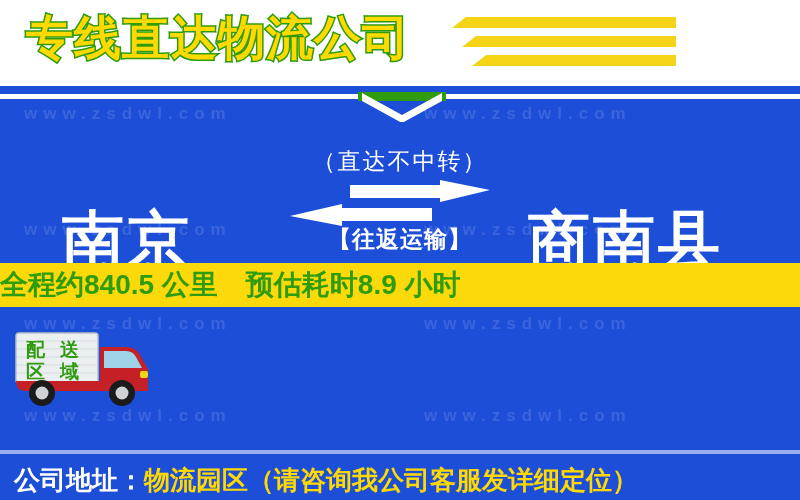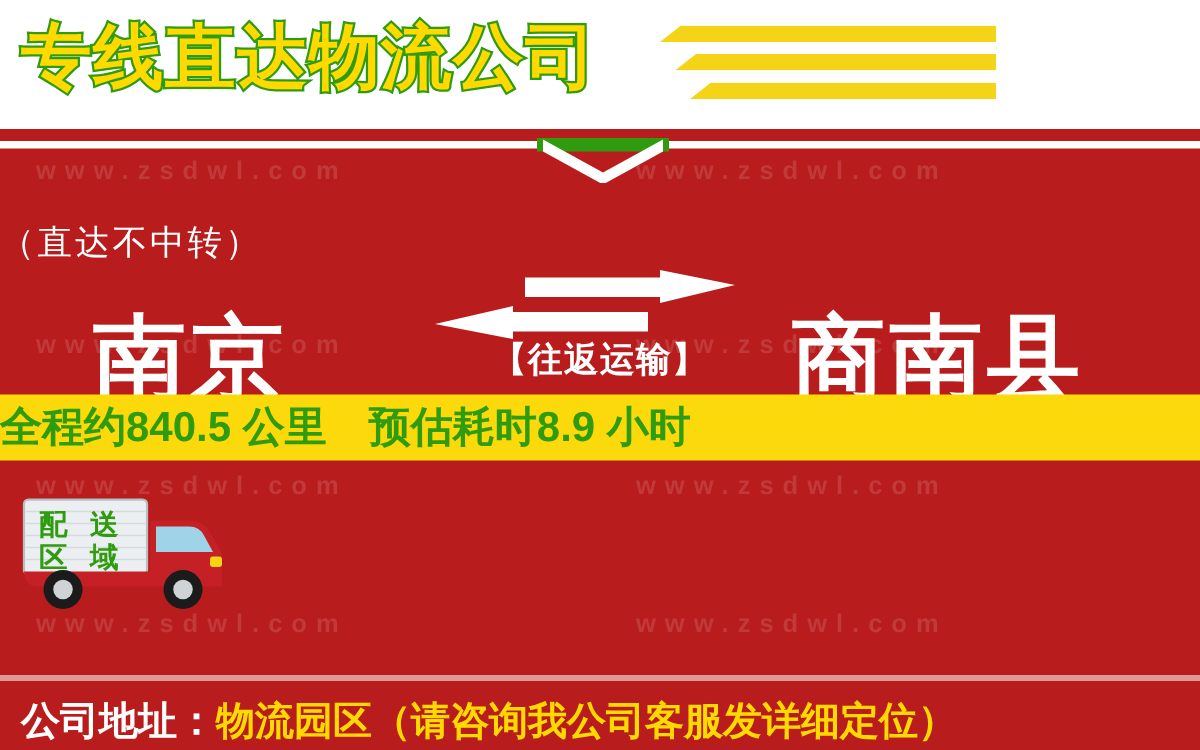--- a/index.html
+++ b/index.html
@@ -4,38 +4,38 @@
 <style>
   html,body{margin:0;padding:0;}
   body{
     width:800px;height:500px;overflow:hidden;
     font-family:"Liberation Sans","DejaVu Sans",sans-serif;
     background:#ffffff;
   }
   .poster{position:relative;width:800px;height:500px;overflow:hidden;background:#ffffff;}
 
   
-  .header{position:absolute;left:0;top:0;width:664px;height:86px;background:#ffffff;overflow:hidden;}
+  .header{position:absolute;left:12px;top:0;width:664px;height:86px;background:#ffffff;overflow:hidden;}
   .header-title{
     position:absolute;left:14px;top:6px;
     font-size:47px;font-weight:bold;letter-spacing:1px;
     color:#FFD900;
     -webkit-text-stroke:3px #2e9c0e;
     paint-order:stroke fill;
     white-space:nowrap;
     line-height:64px;
   }
   .stripes{position:absolute;left:420px;top:14px;width:380px;height:60px;}
   .stripe{position:absolute;height:11px;background:#F5D417;right:0;}
   .stripe.s1{top:3px;width:360px;clip-path:polygon(14px 0,100% 0,100% 100%,0 100%);}
   .stripe.s2{top:22px;width:350px;clip-path:polygon(14px 0,100% 0,100% 100%,0 100%);}
   .stripe.s3{top:41px;width:340px;clip-path:polygon(14px 0,100% 0,100% 100%,0 100%);}
 
   
-  .green{position:absolute;left:0;top:86px;width:800px;height:414px;background:#b91c1c;overflow:hidden;}
+  .green{position:absolute;left:0;top:86px;width:800px;height:414px;background:#1d4ed8;overflow:hidden;}
 
   
   .wm{
     position:absolute;white-space:nowrap;
     color:rgba(255,255,255,0.13);
     font-size:17px;letter-spacing:6px;font-weight:bold;
     pointer-events:none;
   }
 
   
@@ -46,21 +46,21 @@
   
   .city{
     position:absolute;color:#ffffff;font-size:62px;font-weight:bold;
     letter-spacing:3px;line-height:62px;white-space:nowrap;margin-top:36px;
   }
   .city.origin{left:62px;top:87px;}
   .city.dest{left:528px;top:87px;}
 
   
   .mid-note{
-    position:absolute;left:0;top:60px;width:800px;
+    position:absolute;left:0;top:60px;width:800px;text-align:center;
     color:#ffffff;font-size:23px;letter-spacing:2px;white-space:nowrap;
   }
   .arrows{position:absolute;left:290px;top:94px;width:200px;height:48px;}
   .mid-tag{
     position:absolute;left:0;top:138px;width:800px;text-align:center;
     color:#ffffff;font-size:23px;font-weight:bold;letter-spacing:1px;white-space:nowrap;
   }
 
   
   .infobar{

